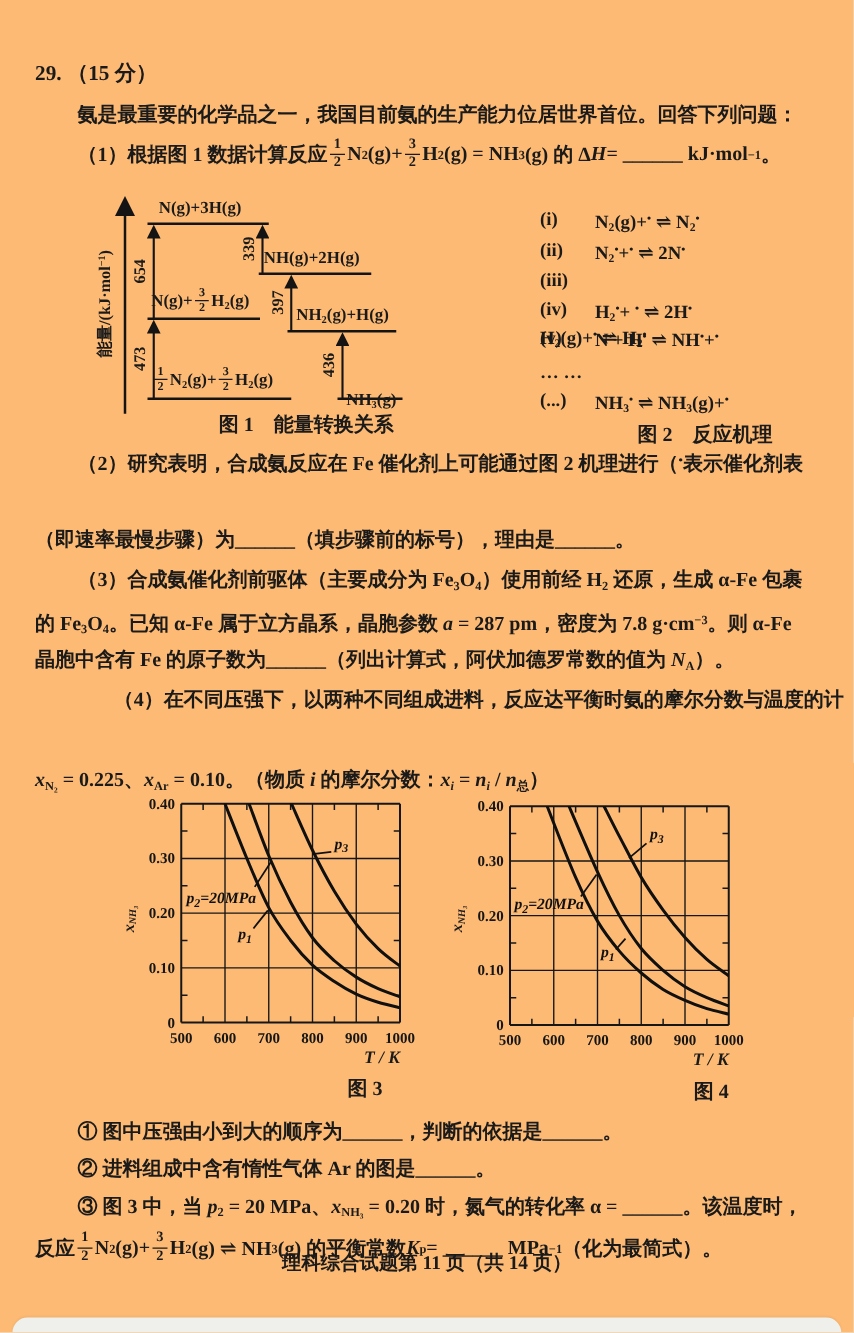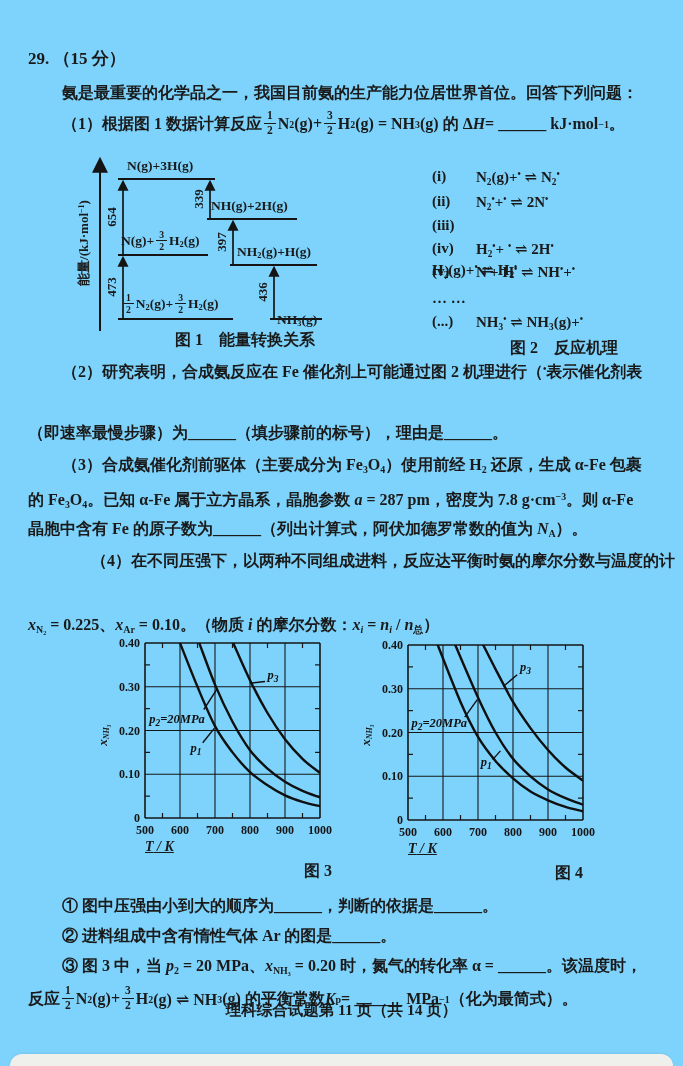--- a/index.html
+++ b/index.html
@@ -1,16 +1,16 @@
 <!DOCTYPE html>
 <html><head>
 <meta charset="utf-8">
 <style>
   html,body{margin:0;padding:0;background:#e9e9e6;}
-  .page{position:relative;width:683px;height:1066px;margin:0 auto;background:#7dd3fc;
+  .page{position:relative;width:683px;height:1066px;margin:0 auto;background:#fdba74;
         font-family:"Liberation Serif","DejaVu Serif",serif;color:#1a1a1a;font-weight:700;overflow:hidden;}
   .line{position:absolute;font-size:16px;line-height:26px;white-space:nowrap;}
   .bigline{position:absolute;display:flex;align-items:center;font-size:16px;white-space:nowrap;}
   sub{font-size:0.62em;vertical-align:-0.28em;}
   sup{font-size:0.62em;vertical-align:0.5em;}
   .frac{display:inline-flex;flex-direction:column;align-items:center;vertical-align:middle;
         font-size:0.72em;line-height:1.15;margin:0 2px;transform:translateY(-1px);}
   .frac span:first-child{border-bottom:1.4px solid currentColor;padding:0 3px;}
   .frac span{display:block;}
   
@@ -24,21 +24,21 @@
   .caption{position:absolute;font-size:16px;text-align:right;white-space:nowrap;}
   
   .fig2{position:absolute;left:432px;top:156px;width:235px;height:210px;}
   .m-row{position:absolute;left:0;display:flex;font-size:15px;white-space:nowrap;}
   .m-num{width:44px;flex:0 0 44px;}
   
   .chart{position:absolute;width:262px;height:252px;}
   .chart svg{position:absolute;left:0;top:0;font-family:"Liberation Serif","DejaVu Serif",serif;}
   .chart-ylabel{position:absolute;left:-6px;top:92px;width:52px;text-align:center;font-size:13px;
                 font-style:italic;transform:rotate(-90deg);white-space:nowrap;}
-  .chart-xlabel{position:absolute;text-align:left;font-size:14px;font-style:italic;text-decoration:underline;}
+  .chart-xlabel{position:absolute;text-align:right;font-size:14px;font-style:italic;}
   .footer{position:absolute;left:0;top:1000px;width:683px;text-align:center;font-size:15.5px;}
   .bottomband{position:absolute;left:10px;right:10px;bottom:0;height:12px;background:#efefec;
               border-radius:14px 14px 0 0;box-shadow:0 -1px 2px rgba(0,0,0,0.06);}
 </style>
 </head>
 <body>
 
 <div class="page">
 
   <div class="line" style="left:28px;top:46px;font-size:17px;">
@@ -202,21 +202,21 @@
         </g>
         <line x1="120.80000000000001" y1="74.5" x2="134.1" y2="53.9375" stroke="#101010" stroke-width="1.4"></line>
         <text x="66.2" y="87.62500000000001" text-anchor="start" font-size="12.5" font-style="italic" font-weight="bold" fill="#101010"><tspan>p</tspan><tspan font-size="9.5" dy="3">2</tspan><tspan dy="-3">​</tspan><tspan>=20MPa</tspan></text>
         <line x1="119.75" y1="107.75000000000001" x2="131.3" y2="93.31250000000001" stroke="#101010" stroke-width="1.4"></line>
         <text x="107.5" y="116.50000000000001" text-anchor="start" font-size="12.5" font-style="italic" font-weight="bold" fill="#101010"><tspan>p</tspan><tspan font-size="9.5" dy="3">1</tspan><tspan dy="-3">​</tspan></text>
         <line x1="182.05" y1="46.50000000000003" x2="167" y2="48.25000000000003" stroke="#101010" stroke-width="1.4"></line>
         <text x="184.5" y="43.875" text-anchor="start" font-size="12.5" font-style="italic" font-weight="bold" fill="#101010"><tspan>p</tspan><tspan font-size="9.5" dy="3">3</tspan><tspan dy="-3">​</tspan></text>
       </svg>
     <div class="chart-ylabel"><i>x</i><sub>NH₃</sub></div>
     <div class="chart-xlabel" style="left:62px;top:204px;width:175px;"><i>T</i> / K</div>
-    <div class="caption" style="left:74px;top:226px;width:175px;">图 3</div>
+    <div class="caption" style="left:48px;top:226px;width:175px;">图 3</div>
   </div>
 
   <div class="chart" style="left:348px;top:635px;">
     <svg width="262" height="205">
         <line x1="60" y1="10" x2="60" y2="185" stroke="#161616" stroke-width="1.6"></line>
         <line x1="95" y1="10" x2="95" y2="185" stroke="#161616" stroke-width="1.1"></line>
         <line x1="130" y1="10" x2="130" y2="185" stroke="#161616" stroke-width="1.1"></line>
         <line x1="165" y1="10" x2="165" y2="185" stroke="#161616" stroke-width="1.1"></line>
         <line x1="200" y1="10" x2="200" y2="185" stroke="#161616" stroke-width="1.1"></line>
         <line x1="235" y1="10" x2="235" y2="185" stroke="#161616" stroke-width="1.6"></line>

